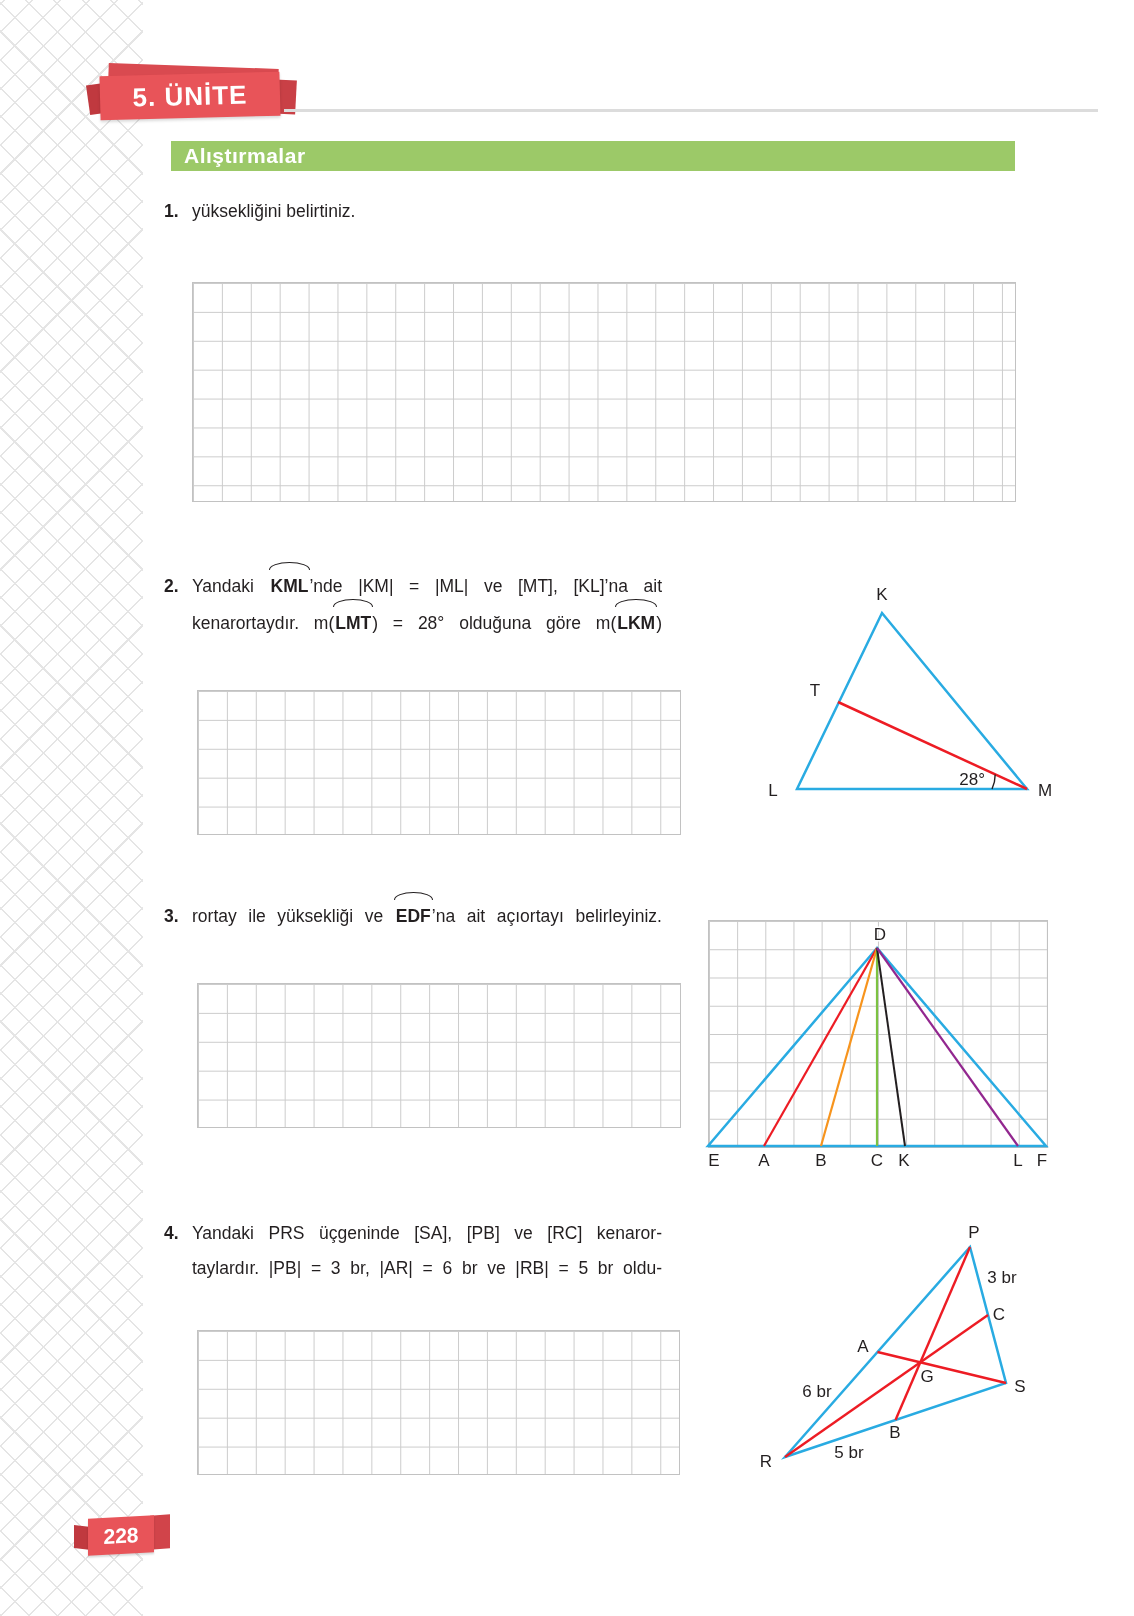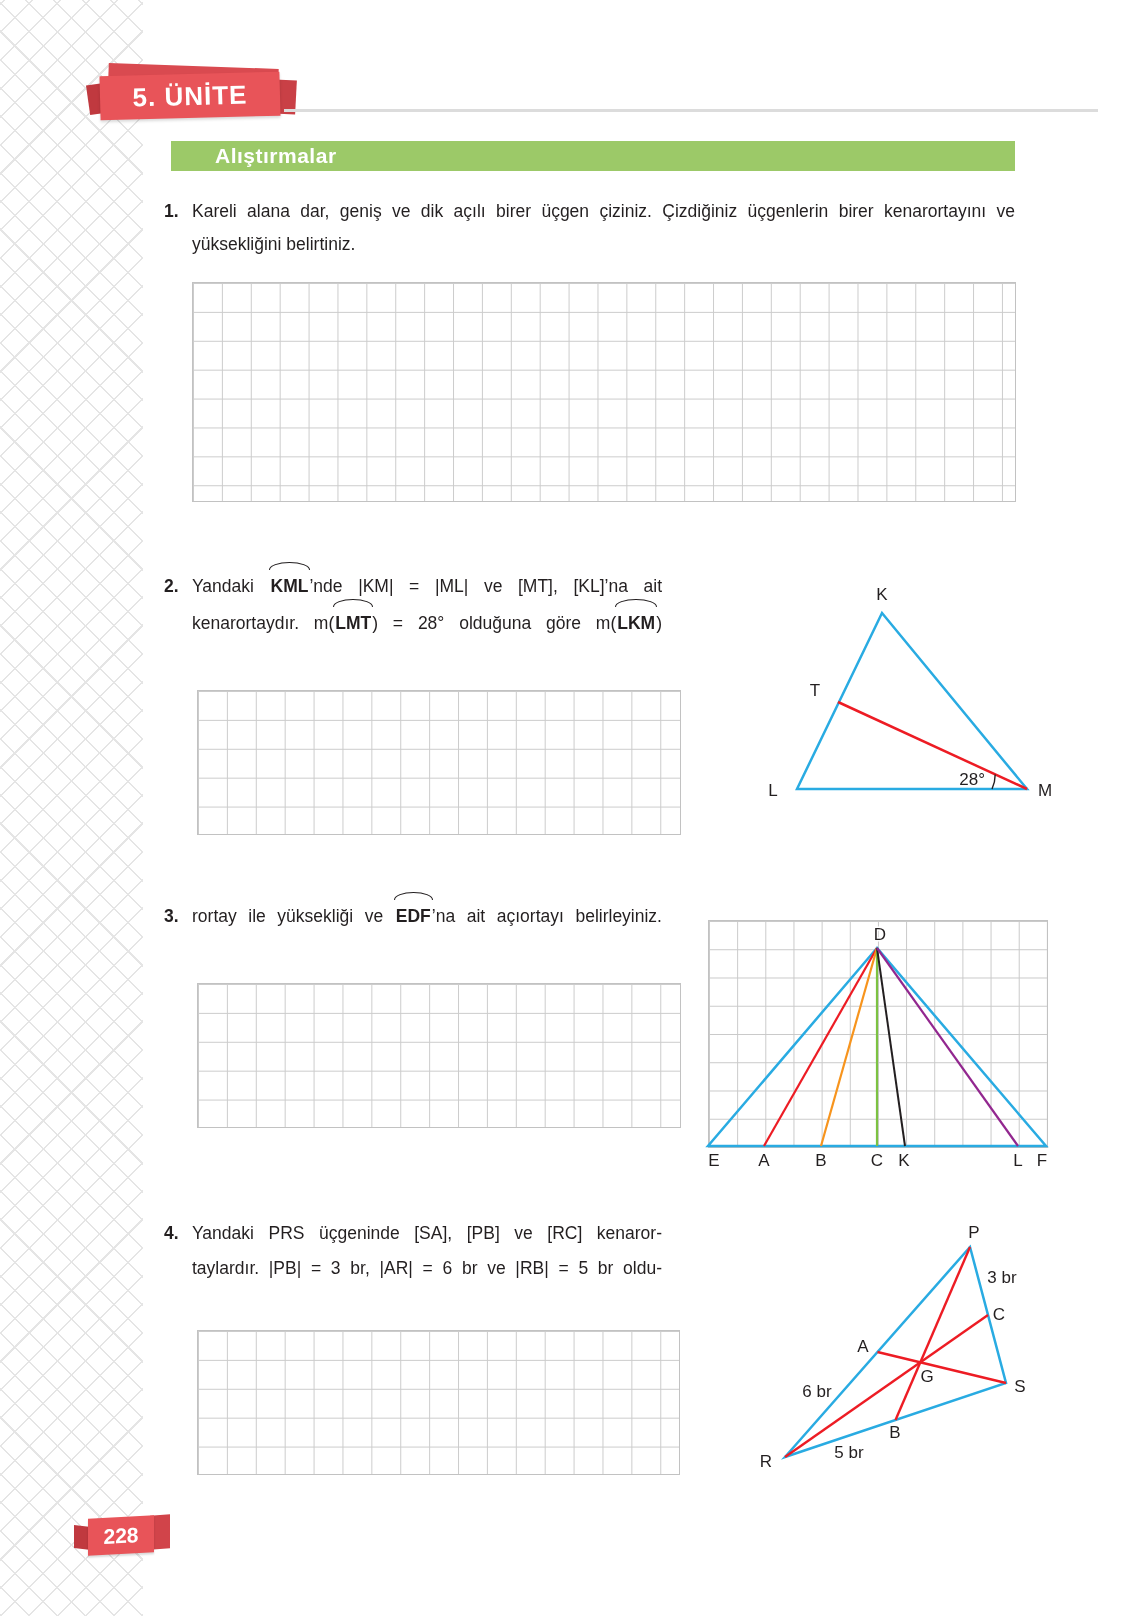--- a/index.html
+++ b/index.html
@@ -19,21 +19,21 @@
     transform:rotate(-1.5deg); display:flex; align-items:center; justify-content:center;
     box-shadow:0 2px 3px rgba(0,0,0,.15);}
   .ribbon-main .txt{color:#fff; font-weight:bold; font-size:26px; letter-spacing:1px;}
   .ribbon-foldL{position:absolute; left:88px; top:84px; width:18px; height:30px; background:#c0393f; transform:rotate(-8deg);}
   .ribbon-foldR{position:absolute; left:274px; top:80px; width:22px; height:34px; background:#c94046; transform:rotate(3deg);}
   .toprule{position:absolute; left:284px; top:109px; width:814px; height:3px; background:#dcdcdc;}
 
   
   .banner{position:absolute; left:171px; top:141px; width:844px; height:30px; background:#9cc968;
     display:flex; align-items:center;}
-  .banner .txt{color:#ffffff; font-size:21px; font-weight:bold; padding-left:13px; letter-spacing:.5px;margin-left:31px;}
+  .banner .txt{color:#ffffff; font-size:21px; font-weight:bold; padding-left:13px; letter-spacing:.5px;}
 
   
   .ex{position:absolute; font-size:17.5px; line-height:37px;}
   .ex .num{position:absolute; left:-28px; top:0; font-weight:bold;}
   .ex .line{white-space:nowrap;}
   .ex .fill{text-align:justify; text-align-last:justify;}
   .hat{position:relative; display:inline-block; padding:0 1px;font-weight:bold;}
   .hat::before{content:""; position:absolute; left:-1px; right:-1px; top:-6px; height:7px;
     border:1.6px solid #231f20; border-bottom:none; border-radius:50% 50% 0 0 / 100% 100% 0 0;}
 
@@ -77,21 +77,20 @@
     <span class="txt">5. ÜNİTE</span>
   </div>
   <div class="toprule"></div>
 
   <div class="banner">
     <span class="txt">Alıştırmalar</span>
   </div>
 
   <div class="ex" style="left:192px; top:195px; width:823px; line-height:33px;">
     <span class="num">1.</span>
-    <div class="line fill">Kareli alana dar, geniş ve dik açılı birer üçgen çiziniz. Çizdiğiniz üçgenlerin birer kenarortayını ve</div>
     <div class="line">yüksekliğini belirtiniz.</div>
   </div>
   <div class="sqgrid" style="left:192px; top:282px; width:822px; height:218px;"></div>
 
   <div class="ex" style="left:192px; top:568px; width:470px;">
     <span class="num">2.</span>
     <div class="line fill">Yandaki <span class="hat">KML</span>’nde |KM| = |ML| ve [MT], [KL]’na ait</div>
     <div class="line fill">kenarortaydır. m(<span class="hat">LMT</span>) = 28° olduğuna göre m(<span class="hat">LKM</span>)</div>
   </div>
   <div class="sqgrid" style="left:197px; top:690px; width:482px; height:143px;"></div>

